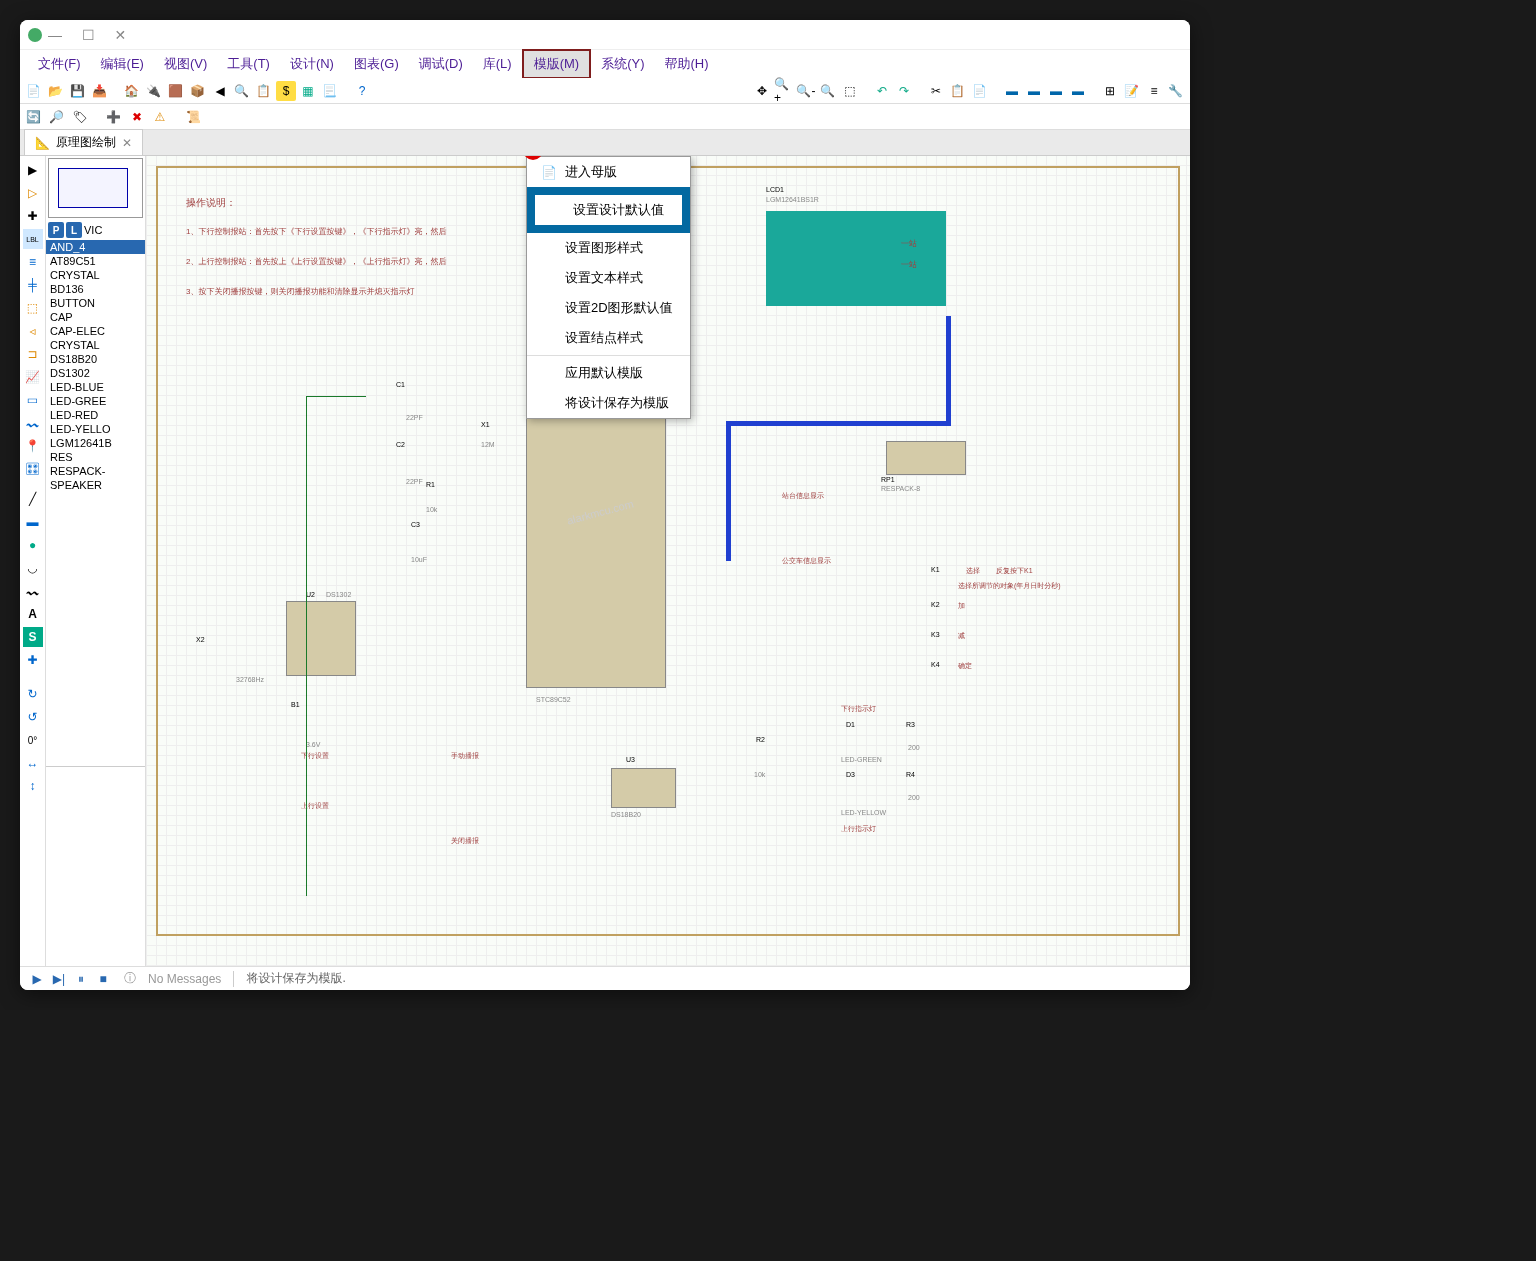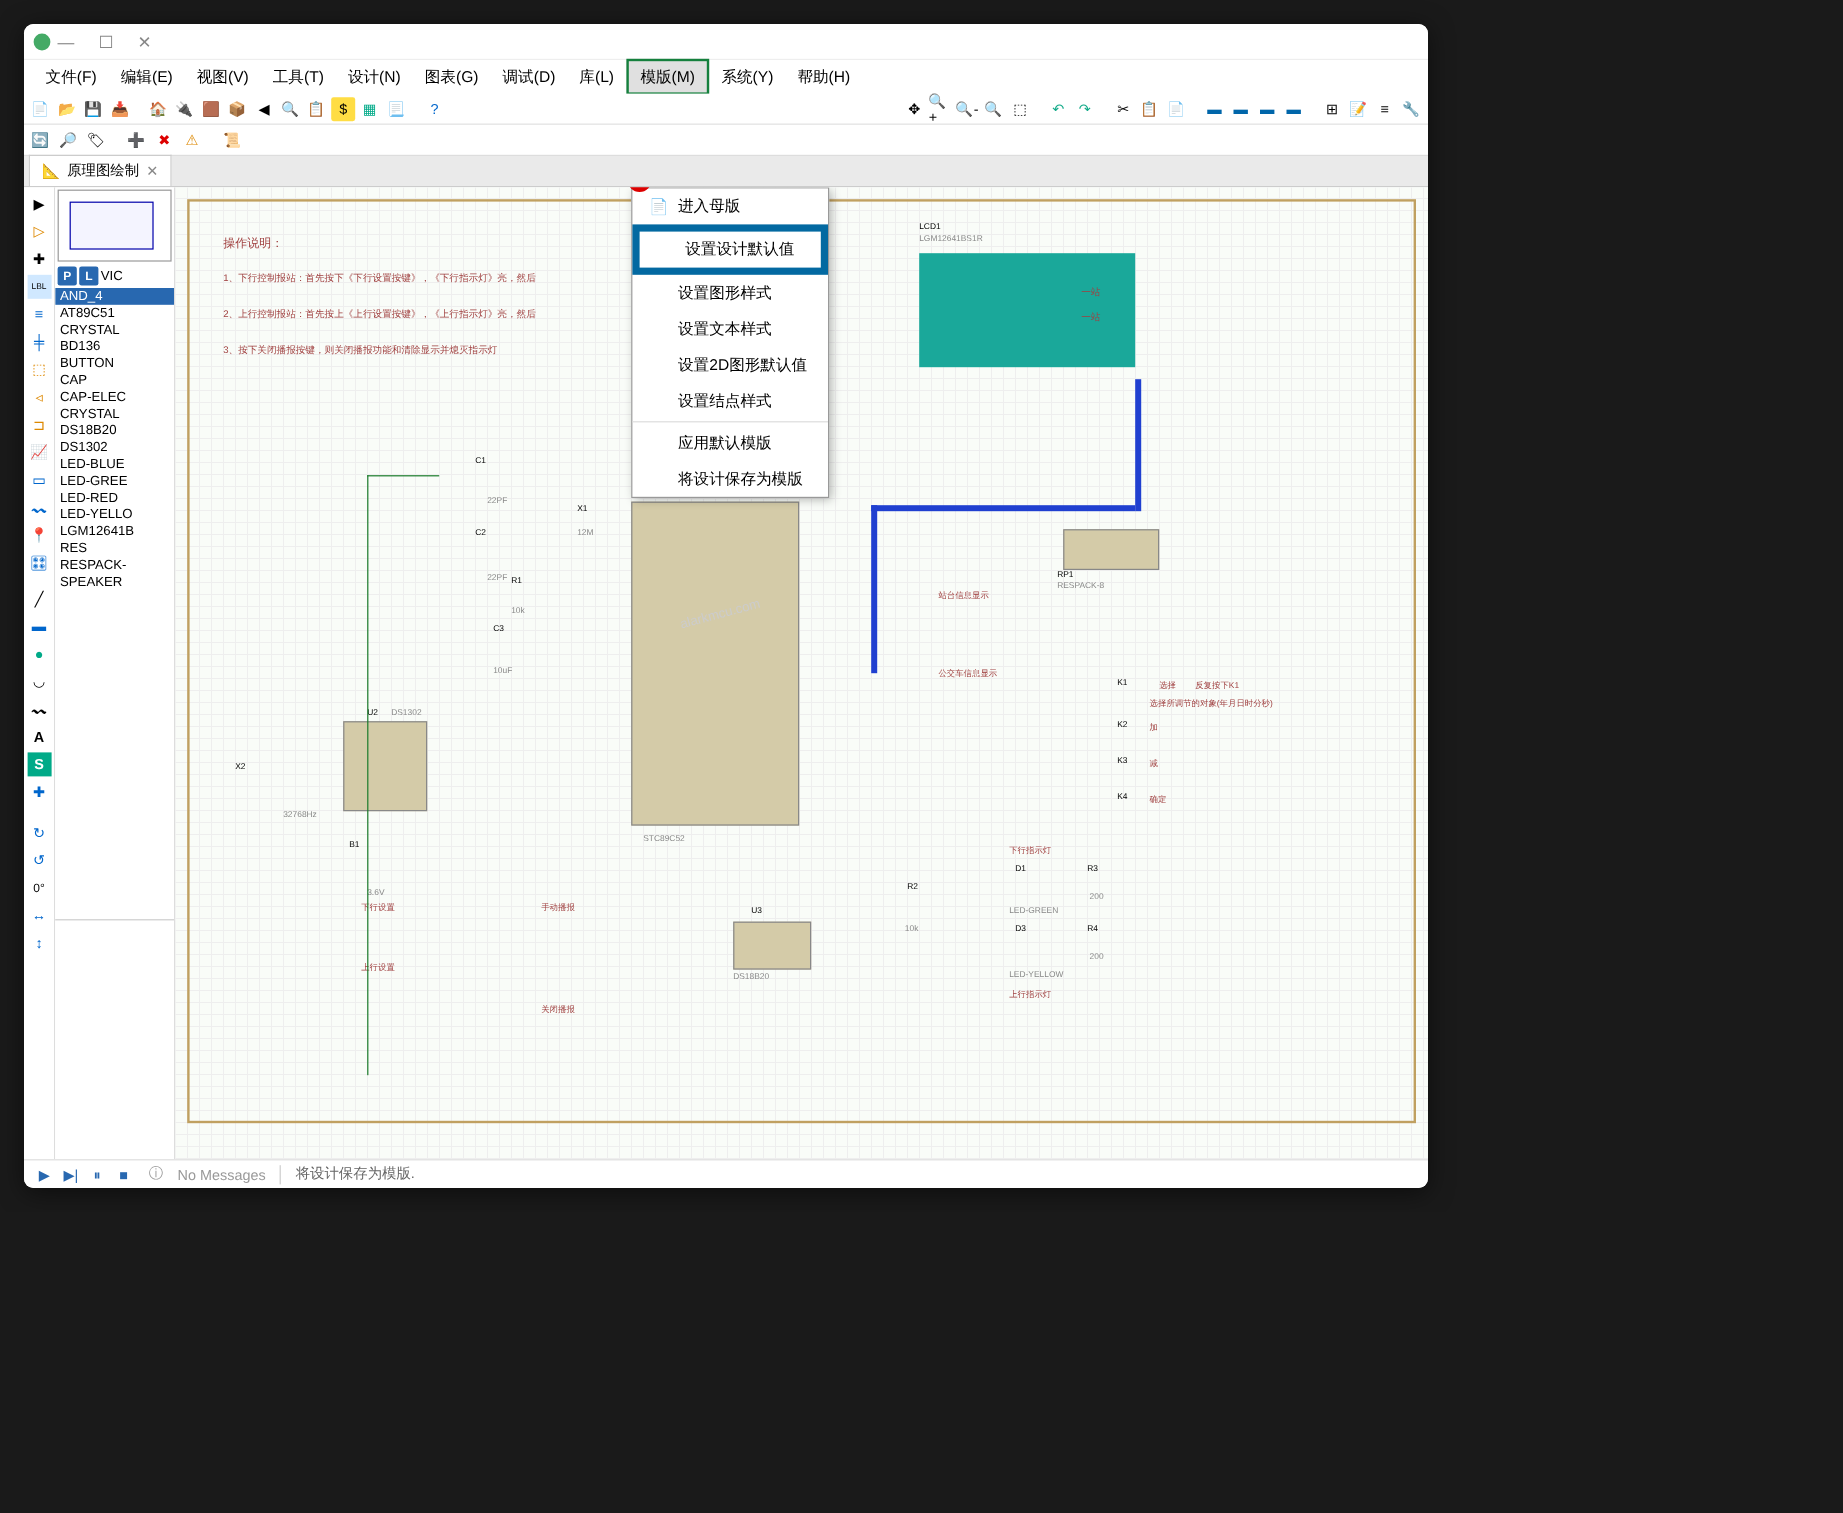--- a/index.html
+++ b/index.html
@@ -3,21 +3,21 @@
 <meta charset="utf-8">
 <style>
 * { margin: 0; padding: 0; box-sizing: border-box; font-family: "Microsoft YaHei", sans-serif; }
 body { background: #1a1a1a; padding: 20px; }
 .window { width: 1170px; height: 970px; background: #fff; border-radius: 8px; overflow: hidden; box-shadow: 0 4px 20px rgba(0,0,0,0.5); display: flex; flex-direction: column; }
 .titlebar { height: 30px; background: #fff; display: flex; align-items: center; padding: 0 8px; color: #888; font-size: 12px; border-bottom: 1px solid #eee; }
 .titlebar .bug-icon { width: 14px; height: 14px; margin-right: 6px; background: #4a6; border-radius: 50%; position: relative; }
 .titlebar .title { flex: 1; }
 .winbtns { display: flex; gap: 20px; color: #888; }
 .winbtn { cursor: pointer; font-size: 14px; }
-.menubar { height: 28px; display: flex; align-items: center; padding: 0 8px; font-size: 13px; color: #000000; background: #fff; }
+.menubar { height: 28px; display: flex; align-items: center; padding: 0 8px; font-size: 13px; color: #4c1d95; background: #fff; }
 .menubar .mitem { padding: 4px 10px; cursor: pointer; }
 .menubar .mitem.active { background: #e0e0e0; border: 1px solid #999; }
 .toolbar { height: 26px; background: #fff; display: flex; align-items: center; padding: 0 4px; gap: 2px; border-bottom: 1px solid #ddd; }
 .toolbar2 { height: 26px; background: #fff; display: flex; align-items: center; padding: 0 4px; gap: 3px; border-bottom: 1px solid #ddd; }
 .tbtn { width: 20px; height: 20px; display: flex; align-items: center; justify-content: center; cursor: pointer; border-radius: 2px; font-size: 12px; }
 .tabbar { height: 26px; background: #eaeaea; display: flex; align-items: flex-end; padding: 0 4px; border-bottom: 1px solid #ccc; }
 .tab { background: #fff; padding: 4px 10px; font-size: 12px; border: 1px solid #ccc; border-bottom: none; display: flex; align-items: center; gap: 6px; }
 .tab .x { color: #888; cursor: pointer; }
 .workspace { flex: 1; display: flex; overflow: hidden; position: relative; }
 .leftbar { width: 26px; background: #fff; border-right: 1px solid #ddd; display: flex; flex-direction: column; align-items: center; padding-top: 4px; gap: 3px; }
@@ -28,21 +28,21 @@
 .plheader { display: flex; align-items: center; gap: 2px; padding: 2px; font-size: 11px; }
 .plbtn { width: 16px; height: 16px; background: #2868b0; color: #fff; font-weight: bold; display: flex; align-items: center; justify-content: center; font-size: 10px; border-radius: 2px; }
 .partlist { flex: 1; overflow: auto; font-size: 11px; }
 .partlist .pitem { padding: 1px 4px; cursor: pointer; white-space: nowrap; }
 .partlist .pitem.sel { background: #2868b0; color: #fff; }
 .canvas { flex: 1; background: #f9fcf8; position: relative; overflow: hidden; }
 .grid { position: absolute; inset: 0; background-image: repeating-linear-gradient(0deg, #eee 0, #eee 1px, transparent 1px, transparent 10px), repeating-linear-gradient(90deg, #eee 0, #eee 1px, transparent 1px, transparent 10px); }
 .schematic { position: absolute; inset: 0; }
 .dropdown { position: absolute; top: 0; left: 380px; width: 165px; background: #fff; border: 1px solid #999; box-shadow: 2px 2px 8px rgba(0,0,0,0.3); z-index: 100; }
 .dditem { padding: 6px 14px; font-size: 13px; cursor: pointer; display: flex; align-items: center; gap: 8px; }
-.dditem.hl { border: 6px solid #0369a1; align-items: flex-end; }
+.dditem.hl { border: 8px solid #0369a1; align-items: flex-end; }
 .ddsep { height: 1px; background: #ddd; margin: 2px 0; }
 .callout { position: absolute; width: 20px; height: 20px; background: #d00; color: #fff; border-radius: 50%; display: flex; align-items: center; justify-content: center; font-size: 12px; font-weight: bold; z-index: 101; }
 .statusbar { height: 24px; background: #fff; border-top: 1px solid #ddd; display: flex; align-items: center; padding: 0 8px; font-size: 12px; color: #666; gap: 12px; }
 .playbtns { display: flex; gap: 4px; }
 .pbtn { width: 18px; height: 18px; color: #2868b0; cursor: pointer; display: flex; align-items: center; justify-content: center; }
 .schtext { position: absolute; font-size: 8px; color: #a04040; }
 .comp { position: absolute; font-size: 7px; }
 .chip { background: #d4cba8; border: 1px solid #888; }
 .lcd { background: #1aa89a; }
 .wire { position: absolute; background: #1a7a2a; }
@@ -64,21 +64,21 @@
 
   <div class="menubar">
     <span class="mitem">文件(F)</span>
     <span class="mitem">编辑(E)</span>
     <span class="mitem">视图(V)</span>
     <span class="mitem">工具(T)</span>
     <span class="mitem">设计(N)</span>
     <span class="mitem">图表(G)</span>
     <span class="mitem">调试(D)</span>
     <span class="mitem">库(L)</span>
-    <span class="mitem active" style="border:2px solid #15803d;">模版(M)</span>
+    <span class="mitem active" style="border:2px solid #7f1d1d;">模版(M)</span>
     <span class="mitem">系统(Y)</span>
     <span class="mitem">帮助(H)</span>
   </div>
 
   <div class="toolbar">
     <div class="tbtn">📄</div>
     <div class="tbtn">📂</div>
     <div class="tbtn">💾</div>
     <div class="tbtn">📥</div>
     <div style="width:8px"></div>

